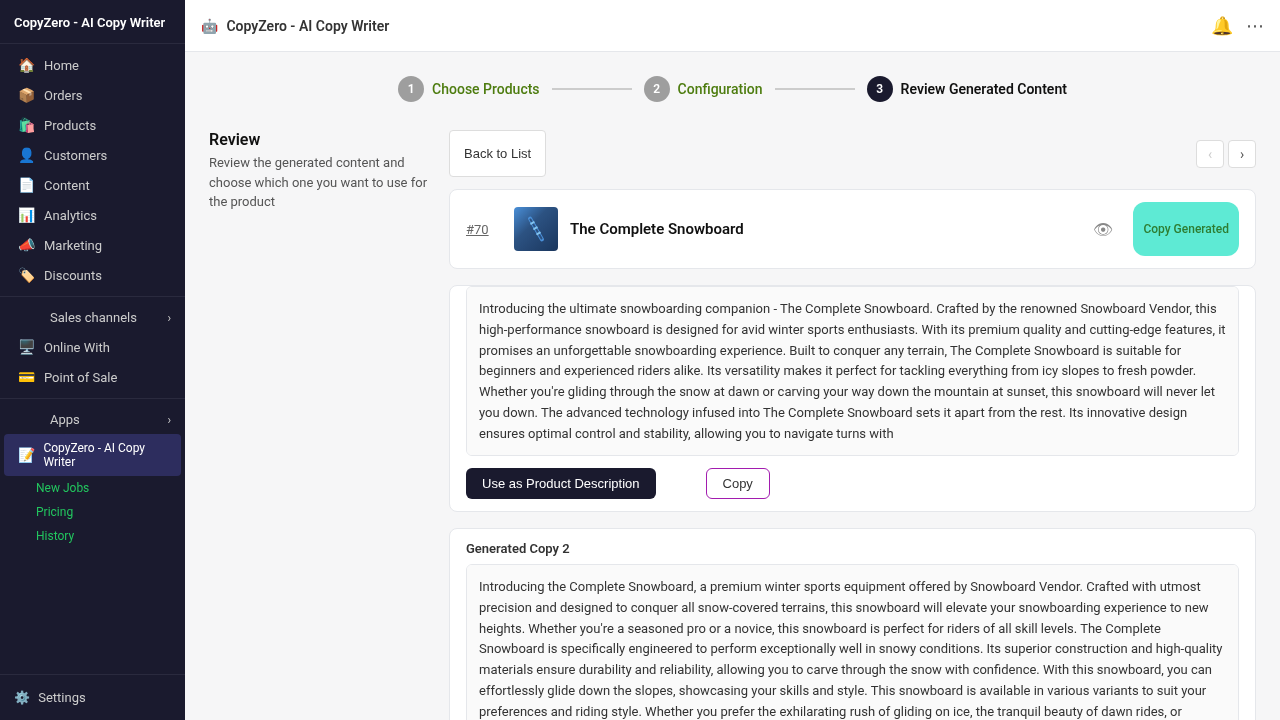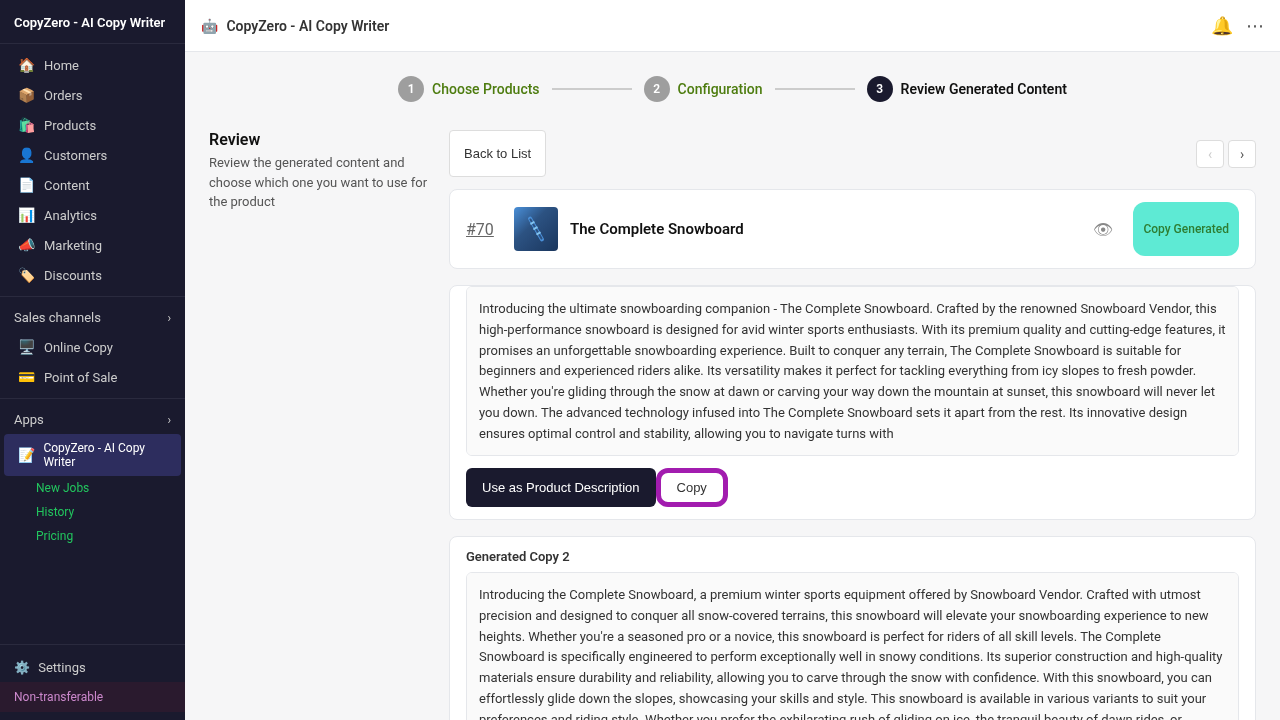--- a/index.html
+++ b/index.html
@@ -41,21 +41,21 @@
     .sidebar-divider { height: 1px; background: #2a2a3e; margin: 6px 0; }
     .sidebar-section-with-arrow {
       display: flex;
       align-items: center;
       justify-content: space-between;
       padding: 7px 14px;
       font-size: 13px;
       color: #ccc;
       cursor: pointer;
     }
-    .sidebar-section-with-arrow .left { display: flex; gap: 8px; align-items: center; }
+    .sidebar-section-with-arrow .left { display: flex; gap: 8px; align-items: center; margin-left: 36px; }
     .sidebar-sub-item {
       padding: 5px 28px 5px 36px;
       font-size: 12px;
       color: #22c55e;
       cursor: pointer;
     }
     .sidebar-footer {
       margin-top: auto;
       border-top: 1px solid #2a2a3e;
       padding: 8px 0;
@@ -229,21 +229,21 @@
       background: #fff;
       border: 1px solid #e5e7eb;
       border-radius: 8px;
       padding: 12px 16px;
       display: flex;
       align-items: center;
       gap: 12px;
       margin-bottom: 16px;
     }
     .product-num {
-      font-size: 16px;
+      font-size: 13px;
       color: #666;
       min-width: 36px;
       text-decoration: underline;
     }
     .product-img {
       width: 44px;
       height: 44px;
       background: linear-gradient(135deg, #4a90d9 0%, #2c5282 40%, #1a365d 100%);
       border-radius: 4px;
       display: flex;
@@ -290,39 +290,41 @@
       height: 170px;
       overflow-y: auto;
       font-size: 13px;
       color: #333;
       line-height: 1.6;
       background: #fafafa;
     }
     .copy-actions {
       padding: 12px 16px;
       display: flex;
+      gap: 10px;
     }
     .btn-use {
       padding: 7px 16px;
       background: #1a1a2e;
       color: #fff;
       border: none;
       border-radius: 6px;
       font-size: 13px;
       cursor: pointer;
       font-weight: 500;
     }
     .btn-copy {
       padding: 7px 16px;
       background: #fff;
       color: #333;
-      border: 5px solid #a21caf;
-      border-radius: 12px;
-      font-size: 13px;
-      cursor: pointer;
+      border: 1px solid #a21caf;
+      border-radius: 6px;
+      font-size: 13px;
+      cursor: pointer;
+      margin-left: 40px;
     }
 
     
     .snowboard-svg {
       transform: rotate(-30deg);
     }
   </style>
 </head>
 <body>
 
@@ -369,21 +371,21 @@
   <div class="sidebar-divider"></div>
 
   <div class="sidebar-section-with-arrow">
     <span class="left">
       <span>Sales channels</span>
     </span>
     <span style="font-size:12px;">›</span>
   </div>
   <div class="sidebar-item">
     <span class="icon">🖥️</span>
-    <span>Online Copy</span>
+    <span>Online With</span>
   </div>
   <div class="sidebar-item">
     <span class="icon">💳</span>
     <span>Point of Sale</span>
   </div>
 
   <div class="sidebar-divider"></div>
 
   <div class="sidebar-section-with-arrow">
     <span class="left">
@@ -392,33 +394,30 @@
     <span style="font-size:12px;">›</span>
   </div>
   <div class="sidebar-item active">
     <span class="icon">📝</span>
     <span style="font-size:12px;">CopyZero - AI Copy Writer</span>
   </div>
   <div class="sidebar-sub-item">
     <span>New Jobs</span>
   </div>
   <div class="sidebar-sub-item">
+    <span>Pricing</span>
+  </div>
+  <div class="sidebar-sub-item">
     <span>History</span>
-  </div>
-  <div class="sidebar-sub-item">
-    <span>Pricing</span>
   </div>
 
   <div class="sidebar-footer">
     <div class="sidebar-footer-item">
       <span>⚙️</span>
       <span>Settings</span>
-    </div>
-    <div class="non-transferable">
-      <span>Non-transferable</span>
     </div>
   </div>
 </nav>
 
 <div class="main">
 
   <div class="topbar">
     <div class="topbar-title">
       <span>🤖</span>
       <span>CopyZero - AI Copy Writer</span>

